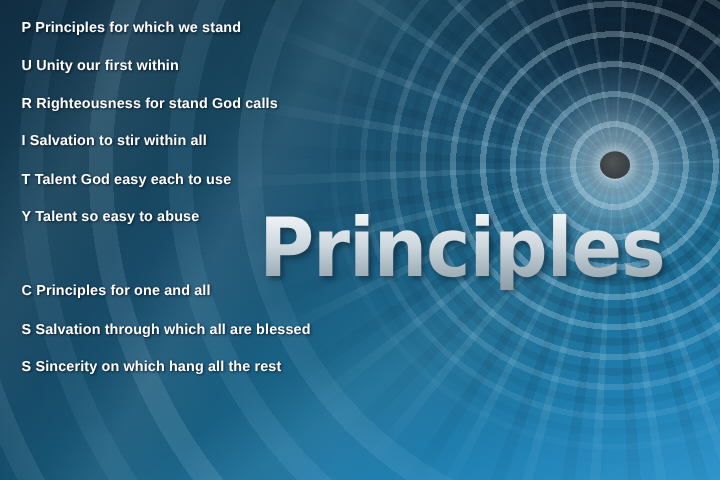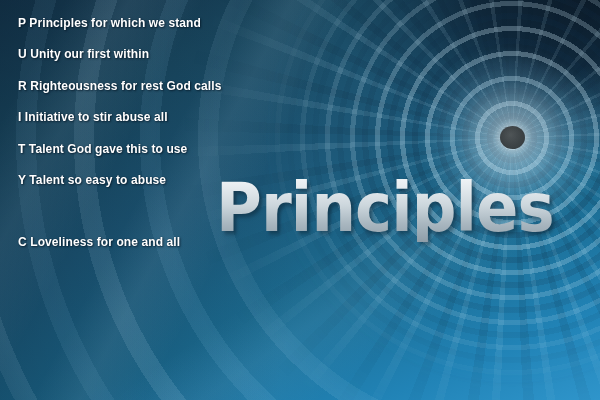--- a/index.html
+++ b/index.html
@@ -216,26 +216,28 @@
   <div class="bg-layer bg-streaks"></div>
   <div class="bg-layer bg-vignette"></div>
 
   <div id="watermark">Principles</div>
 
   <div id="poem">
 
     <div>
       <div class="verse-line">P Principles for which we stand</div>
       <div class="verse-line">U Unity our first within</div>
-      <div class="verse-line">R Righteousness for rest God calls</div>
-      <div class="verse-line">I Initiative to stir abuse all</div>
-      <div class="verse-line">T Talent God gave this to use</div>
+      <div class="verse-line">R Righteousness for stand God calls</div>
+      <div class="verse-line">I Salvation to stir within all</div>
+      <div class="verse-line">T Talent God easy each to use</div>
       <div class="verse-line">Y Talent so easy to abuse</div>
     </div>
 
     <div class="verse-gap"></div>
 
     <div>
-      <div class="verse-line">C Loveliness for one and all</div>
+      <div class="verse-line">C Principles for one and all</div>
+      <div class="verse-line">S Salvation through which all are blessed</div>
+      <div class="verse-line">S Sincerity on which hang all the rest</div>
     </div>
 
   </div>
 </div>
 
 </body></html>

